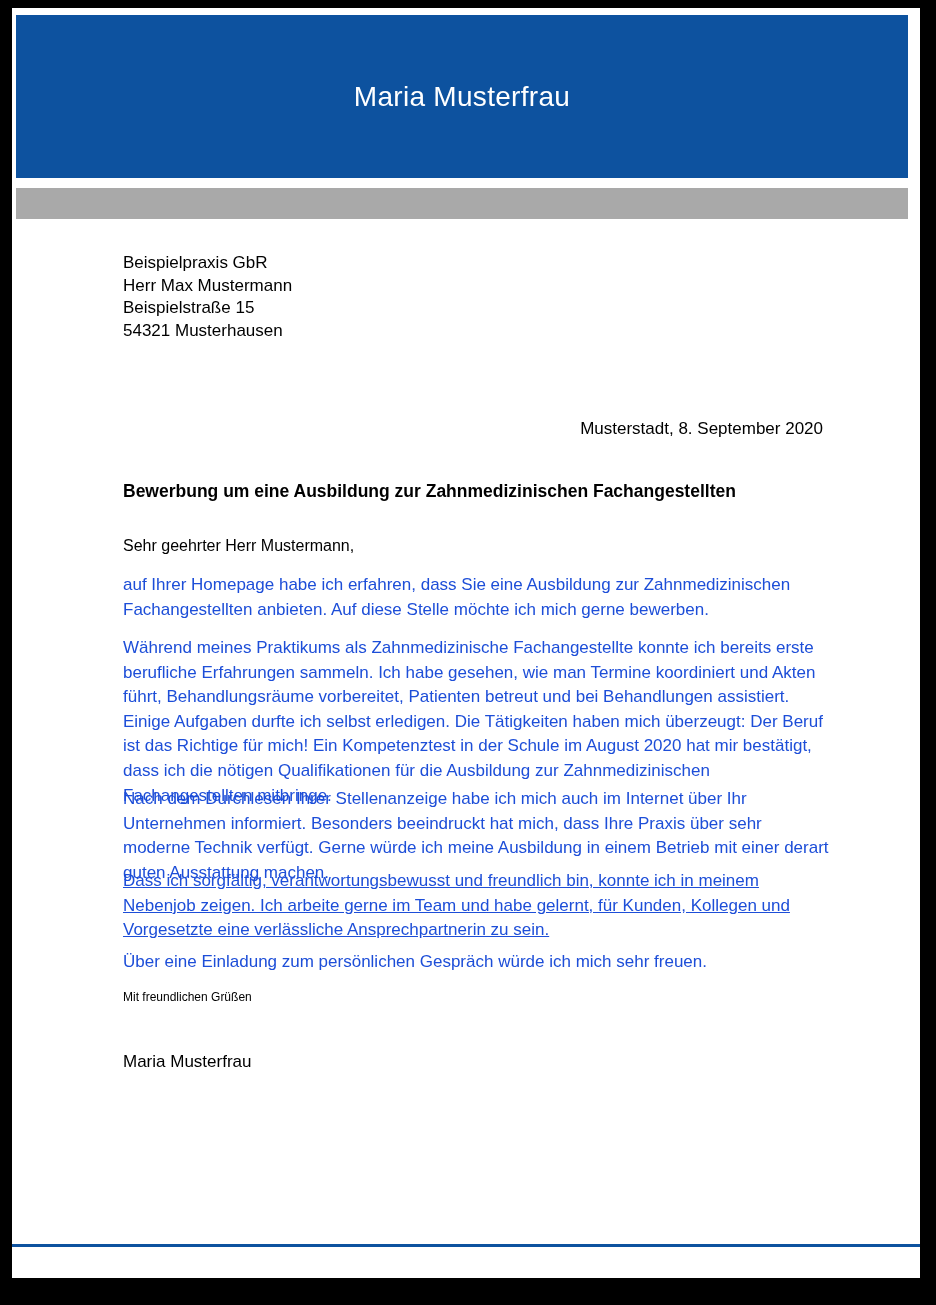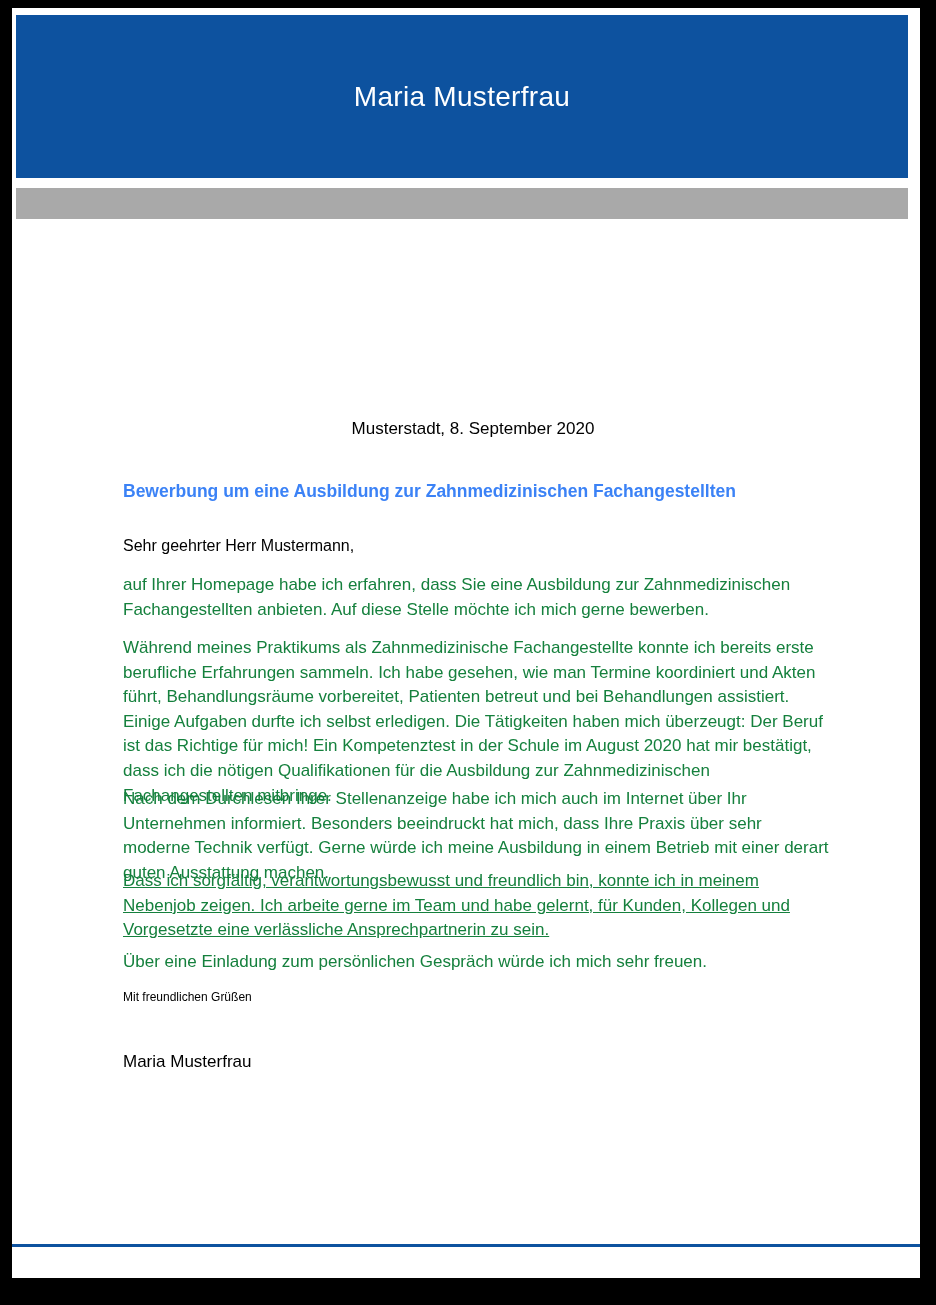--- a/index.html
+++ b/index.html
@@ -52,34 +52,34 @@
   .ci-phone{margin-left:28px;align-items:flex-end;}
   .ci-email{margin-left:28px;padding-left:36px;}
   
   .recipient{
     position:absolute; left:111px; top:244px;
     font-size:17px; line-height:22.6px; color:#000;
   }
   .recipient span{display:block;}
   .date-line{
     position:absolute; left:111px; top:411px;
-    width:700px; text-align:center;
+    width:700px; text-align:right;
     font-size:17px; color:#000;
   }
   .subject{
     position:absolute; left:111px; top:473px;
-    width:700px; font-size:17.5px; font-weight:700; color:#3b82f6;
+    width:700px; font-size:17.5px; font-weight:700; color:#000000;
   }
   .salutation{
     position:absolute; left:111px; top:529px;
     width:700px; font-size:16px; color:#000;
   }
   .para{
     position:absolute; left:111px;
-    width:706px; font-size:17px; line-height:24.6px; color:#15803d;
+    width:706px; font-size:17px; line-height:24.6px; color:#1d4ed8;
   }
   .p1{top:565px;}
   .p2{top:628px;}
   .p3{top:779px;}
   .p4{top:861px;text-decoration:underline;}
   .p5{top:942px;}
   .closing{
     position:absolute; left:111px; top:982px;
     font-size:12px; color:#000;
   }
@@ -123,20 +123,26 @@
       <span class="icon">
         <svg width="17" height="14" viewBox="0 0 24 19" fill="none" stroke="#ffffff" stroke-width="1.8">
           <rect x="1.5" y="1.5" width="21" height="16" rx="1"></rect>
           <path d="M2 2.5l10 7.5 10-7.5"></path>
         </svg>
       </span>
       <span>musterfrau@beispiel.de</span>
     </div>
   </div>
 
+  <div class="recipient">
+    <span>Beispielpraxis GbR</span>
+    <span>Herr Max Mustermann</span>
+    <span>Beispielstraße 15</span>
+    <span>54321 Musterhausen</span>
+  </div>
 
   <div class="date-line">Musterstadt, 8. September 2020</div>
 
   <div class="subject">Bewerbung um eine Ausbildung zur Zahnmedizinischen Fachangestellten</div>
 
   <div class="salutation">Sehr geehrter Herr Mustermann,</div>
 
   <div class="para p1">auf Ihrer Homepage habe ich erfahren, dass Sie eine Ausbildung zur Zahnmedizinischen Fachangestellten anbieten. Auf diese Stelle möchte ich mich gerne bewerben.</div>
   <div class="para p2">Während meines Praktikums als Zahnmedizinische Fachangestellte konnte ich bereits erste berufliche Erfahrungen sammeln. Ich habe gesehen, wie man Termine koordiniert und Akten führt, Behandlungsräume vorbereitet, Patienten betreut und bei Behandlungen assistiert. Einige Aufgaben durfte ich selbst erledigen. Die Tätigkeiten haben mich überzeugt: Der Beruf ist das Richtige für mich! Ein Kompetenztest in der Schule im August 2020 hat mir bestätigt, dass ich die nötigen Qualifikationen für die Ausbildung zur Zahnmedizinischen Fachangestellten mitbringe.</div>
   <div class="para p3">Nach dem Durchlesen Ihrer Stellenanzeige habe ich mich auch im Internet über Ihr Unternehmen informiert. Besonders beeindruckt hat mich, dass Ihre Praxis über sehr moderne Technik verfügt. Gerne würde ich meine Ausbildung in einem Betrieb mit einer derart guten Ausstattung machen.</div>

